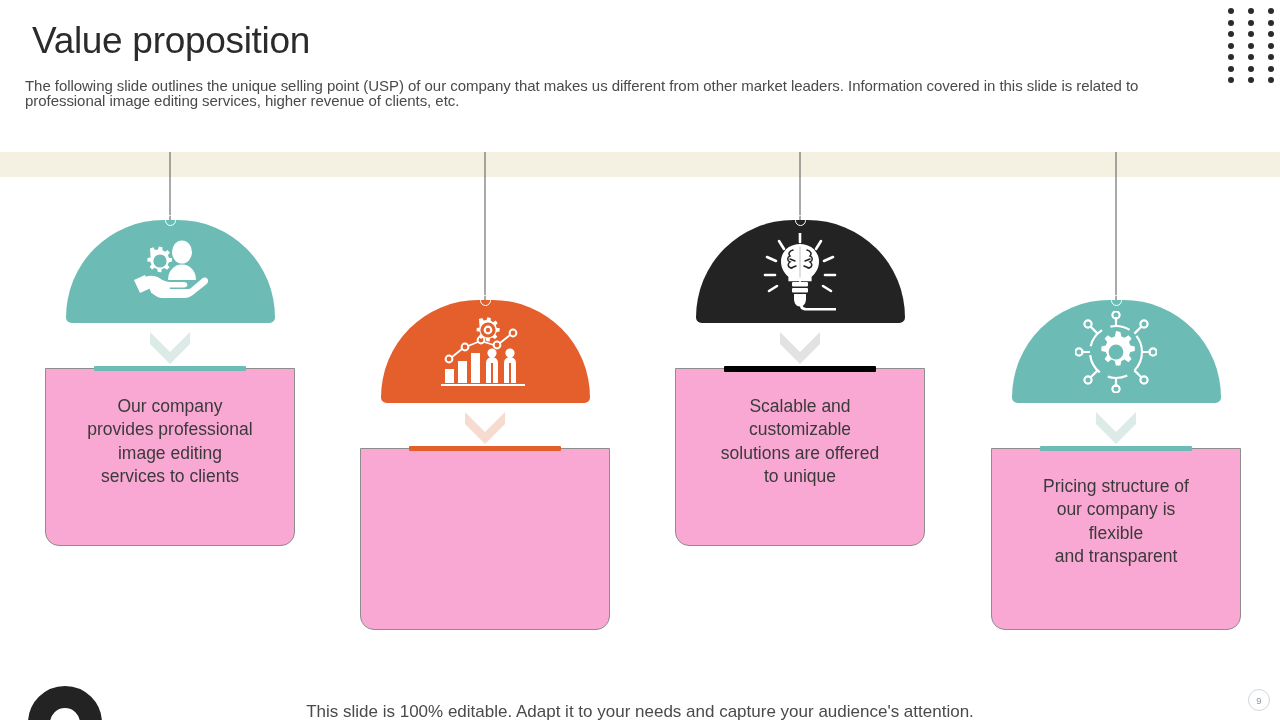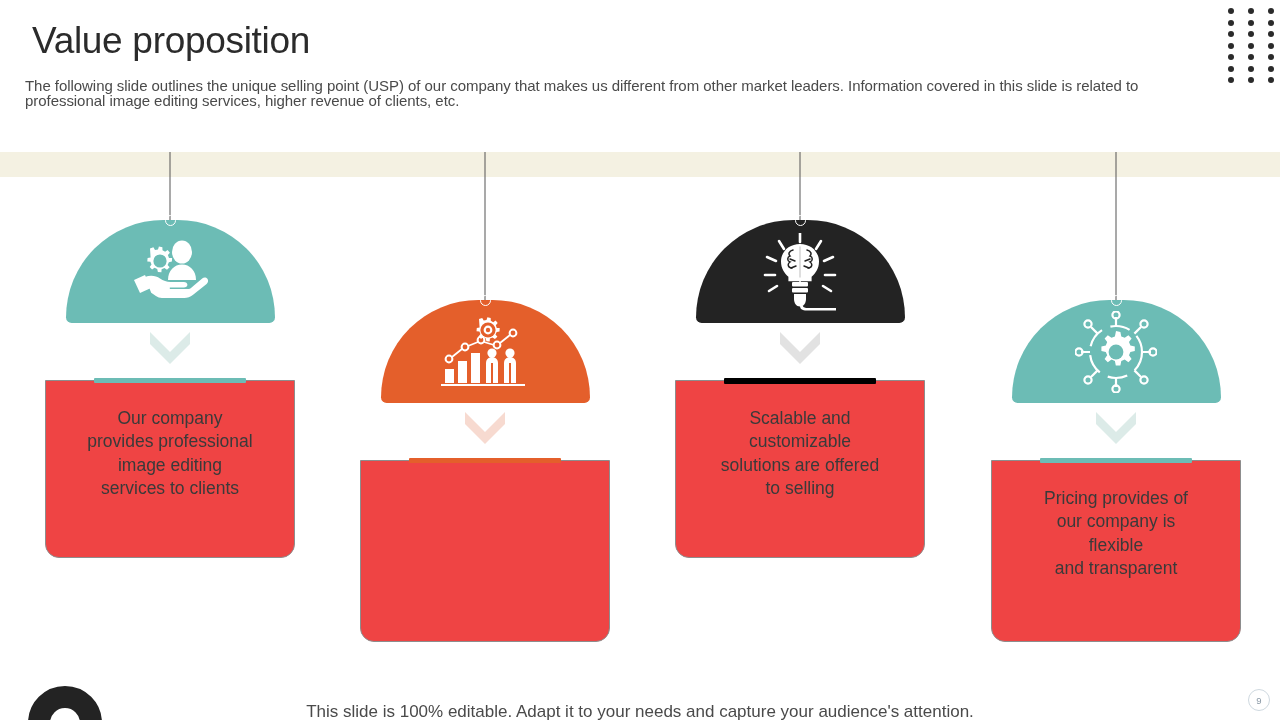--- a/index.html
+++ b/index.html
@@ -113,26 +113,26 @@
     left: 50%;
     top: 155px;
     margin-left: -21px;
     width: 42px; height: 34px;
   }
 
   
   .card {
     position: absolute;
     left: 0;
-    top: 204px;
+    top: 192px;
     width: 250px;
     height: 178px;
     border: 1px solid #8d8d8d;
     border-radius: 0 0 14px 14px;
-    background: #ef4444;
+    background: #f9a8d4;
   }
   .card.tall { height: 182px; }
   .accent {
     position: absolute;
     left: 50%;
     top: -3px;
     width: 152px; height: 5px;
     margin-left: -76px;
     border-radius: 1px;
   }
@@ -323,21 +323,21 @@
       </svg>
     </div>
     <svg class="chevron" viewBox="0 0 42 34">
       <path d="M1 1 L21 21 L41 1 L41 13 L21 33 L1 13 Z" fill="#e2e2e2"></path>
     </svg>
     <div class="card">
       <div class="accent" style="background:#000000;height:6px"></div>
       <div class="card-text">Scalable and
 customizable
 solutions are offered
-to selling</div>
+to unique</div>
     </div>
   </div>
 
   <div class="col col-4">
     <div class="stem" style="top:-104px;height:149px"></div>
     <div class="stem-knob"></div>
     <div class="dome" style="background:#6cbcb5">
       <svg width="82" height="82" viewBox="0 0 82 82">
         <g stroke="#ffffff" stroke-width="2.2" fill="none">
 
@@ -366,21 +366,21 @@
           <path d="M41 20 l4.4 1 0.9 4.4 3.4 1.4 3.7-2.6 3.2 3.2 -2.6 3.7 1.4 3.4 4.4 0.9 0 4.6 -4.4 0.9 -1.4 3.4 2.6 3.7 -3.2 3.2 -3.7-2.6 -3.4 1.4 -0.9 4.4 -4.6 0 -0.9-4.4 -3.4-1.4 -3.7 2.6 -3.2-3.2 2.6-3.7 -1.4-3.4 -4.4-0.9 0-4.6 4.4-0.9 1.4-3.4 -2.6-3.7 3.2-3.2 3.7 2.6 3.4-1.4 0.9-4.4z"></path>
           <circle cx="41" cy="41" r="7.4" fill="#6cbcb5"></circle>
         </g>
       </svg>
     </div>
     <svg class="chevron" viewBox="0 0 42 34">
       <path d="M1 1 L21 21 L41 1 L41 13 L21 33 L1 13 Z" fill="#dcebe8"></path>
     </svg>
     <div class="card tall">
       <div class="accent" style="background:#6cbcb5"></div>
-      <div class="card-text">Pricing provides of
+      <div class="card-text">Pricing structure of
 our company is
 flexible
 and transparent</div>
     </div>
   </div>
 
   <div class="footer-ring"></div>
   <div class="footer-note">This slide is 100% editable. Adapt it to your needs and capture your audience's attention.</div>
   <div class="page-badge">9</div>
 

